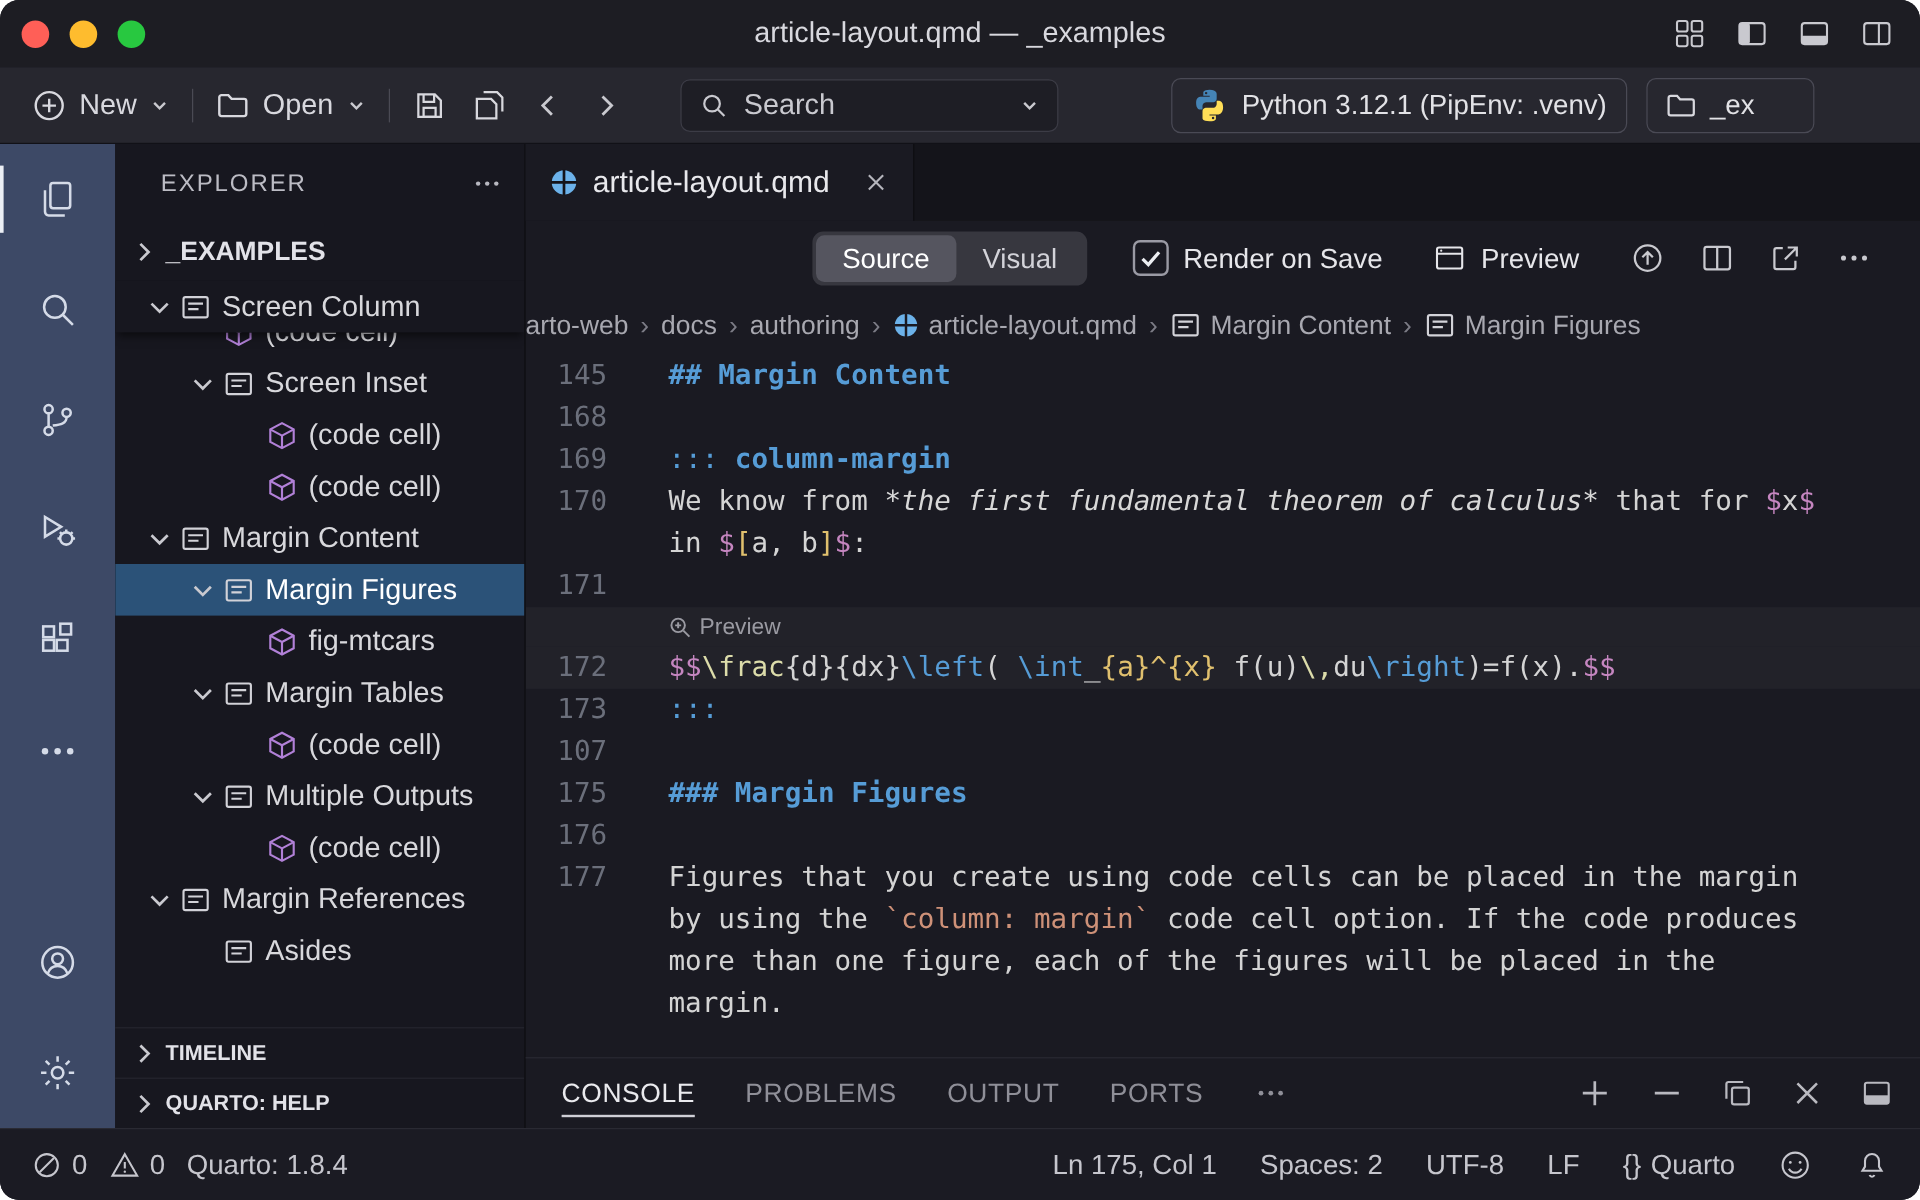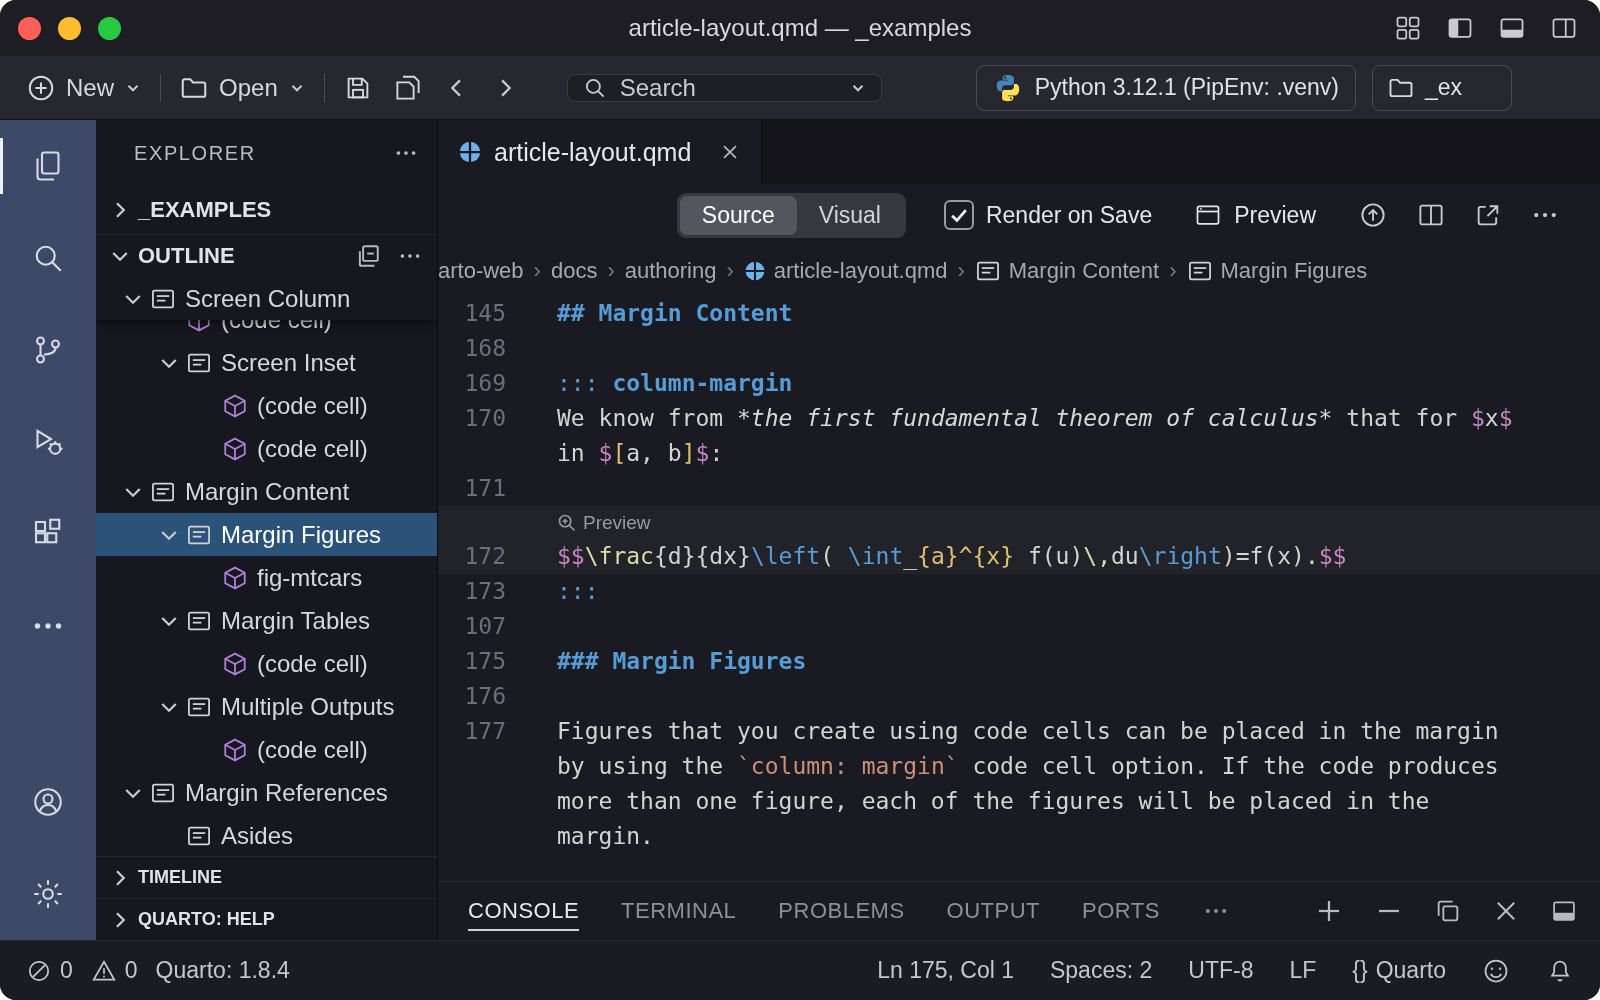--- a/index.html
+++ b/index.html
@@ -19,21 +19,21 @@
   .tl.r{ background:var(--tl-r);} .tl.y{ background:var(--tl-y);} .tl.g{ background:var(--tl-g);}
   .wtitle { position:absolute; left:0; right:0; text-align:center; color:#d8d8de; font-size:24px; }
   .tb-icons { margin-left:auto; display:flex; gap:24px; margin-right:22px; z-index:2; align-items:center; }
 
   
   .toolbar { flex:0 0 64px; background:#27272f; border-bottom:1px solid #111117;
              display:flex; align-items:center; padding-left:16px; }
   .tbtn { display:flex; align-items:center; gap:10px; color:#d8d8de; font-size:24px;
           height:44px; padding:0 10px; border-radius:8px; cursor:pointer; }
   .tsep { width:1px; height:28px; background:#4a4a54; margin:0 8px; }
-  .searchbox { display:flex; align-items:center; gap:12px; width:315px; height:28px;
+  .searchbox { display:flex; align-items:center; gap:12px; width:315px; height:44px;
                background:#1e1e25; border:1px solid #3c3c46; border-radius:8px;
                margin-left:38px; padding:0 14px; color:#c9c9cf; font-size:24px; flex:none; }
   .searchbox .caret { margin-left:auto; display:flex; }
   .interp { display:flex; align-items:center; gap:12px; height:46px; border:1px solid #4a4a55;
             border-radius:8px; padding:0 16px; color:#e2e2e6; font-size:23px; margin-left:94px; flex:none; }
   .session { display:flex; align-items:center; gap:10px; height:46px; border:1px solid #4a4a55;
              border-radius:8px; padding:0 14px; color:#e2e2e6; font-size:23px; margin-left:16px;
              width:140px; overflow:hidden; flex:none; }
 
   
@@ -356,44 +356,20 @@
           </span>
       </div>
       <div class="ws-row">
         <span>
             <svg width="24" height="24" viewBox="0 0 16 16" fill="none" stroke="#c9c9cf" stroke-width="1.5">
               <path d="M6 3.5 10.5 8 6 12.5"></path>
             </svg>
           </span>
         <span>_EXAMPLES</span>
       </div>
-      <div class="outline-row">
-        <span>
-            <svg width="24" height="24" viewBox="0 0 16 16" fill="none" stroke="#c9c9cf" stroke-width="1.5">
-              <path d="M3.5 6 8 10.5 12.5 6"></path>
-            </svg>
-          </span>
-        <span>OUTLINE</span>
-        <span class="oicons">
-          <span>
-              <svg width="26" height="26" viewBox="0 0 16 16" fill="none" stroke="#b8b8c0" stroke-width="1.2">
-                <rect x="5" y="2" width="9" height="9" rx="1"></rect>
-                <path d="M3 5v8a1 1 0 0 0 1 1h8"></path>
-                <line x1="7.5" y1="6.5" x2="11.5" y2="6.5"></line>
-              </svg>
-            </span>
-          <span>
-              <svg width="26" height="26" viewBox="0 0 24 24" fill="#b8b8c0">
-                <circle cx="5" cy="12" r="1.7"></circle>
-                <circle cx="12" cy="12" r="1.7"></circle>
-                <circle cx="19" cy="12" r="1.7"></circle>
-              </svg>
-            </span>
-        </span>
-      </div>
       <div class="tree" id="outline-tree">
           <div class="trow sticky" style="padding-left:22px">
             <span class="chev">
               <svg width="24" height="24" viewBox="0 0 16 16" fill="none" stroke="#c9c9cf" stroke-width="1.5">
                 <path d="M3.5 6 8 10.5 12.5 6"></path>
               </svg>
             </span>
             <span class="ticon">
               <svg width="26" height="26" viewBox="0 0 16 16" fill="none" stroke="#d2d2d8" stroke-width="1.1">
                 <rect x="1.8" y="2.8" width="12.4" height="10.4" rx="1"></rect>
@@ -762,21 +738,20 @@
           </div>
           <div class="code-row">
             <span class="ln">177</span>
             <span class="lc"><span class="tk-t">Figures that you create using code cells can be placed in the margin by using the </span><span class="tk-o">`column: margin`</span><span class="tk-t"> code cell option. If the code produces more than one figure, each of the figures will be placed in the margin.</span></span>
           </div>
         </div>
 
       <div class="panelbar">
         <span id="panel-tabs" style="display:flex;gap:42px;align-items:center;height:58px;">
             <span class="ptab active">CONSOLE</span>
-            <span class="ptab">TERMINAL</span>
             <span class="ptab">PROBLEMS</span>
             <span class="ptab">OUTPUT</span>
             <span class="ptab">PORTS</span>
           </span>
         <span class="ptab">
             <svg width="28" height="28" viewBox="0 0 24 24" fill="#8f8f98">
               <circle cx="5" cy="12" r="1.7"></circle>
               <circle cx="12" cy="12" r="1.7"></circle>
               <circle cx="19" cy="12" r="1.7"></circle>
             </svg>

